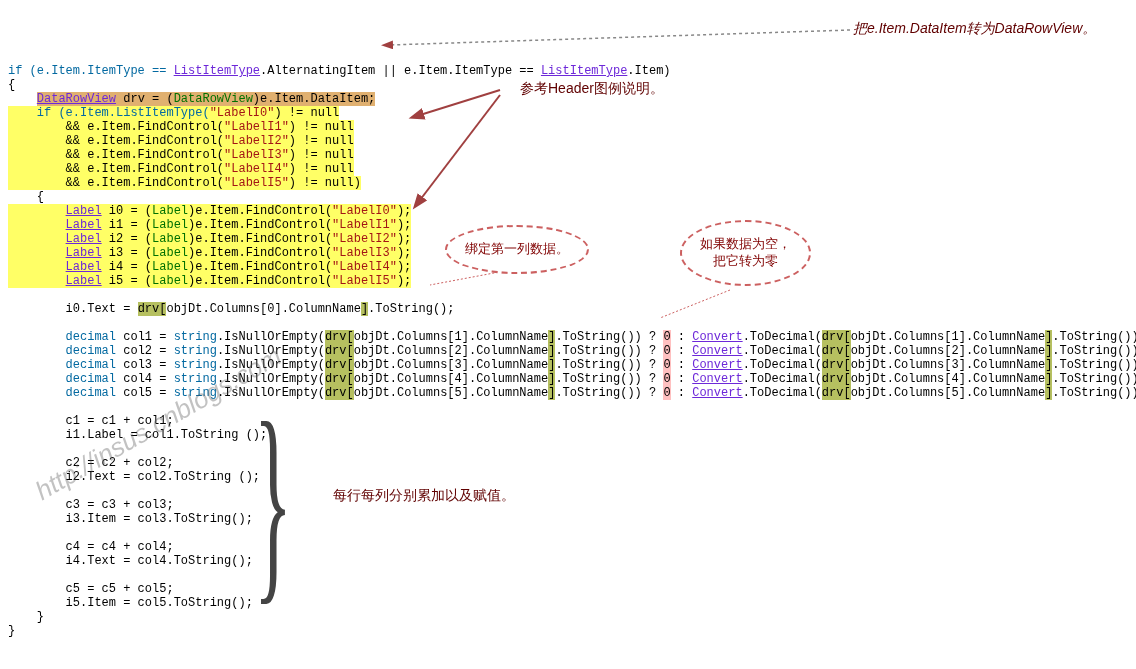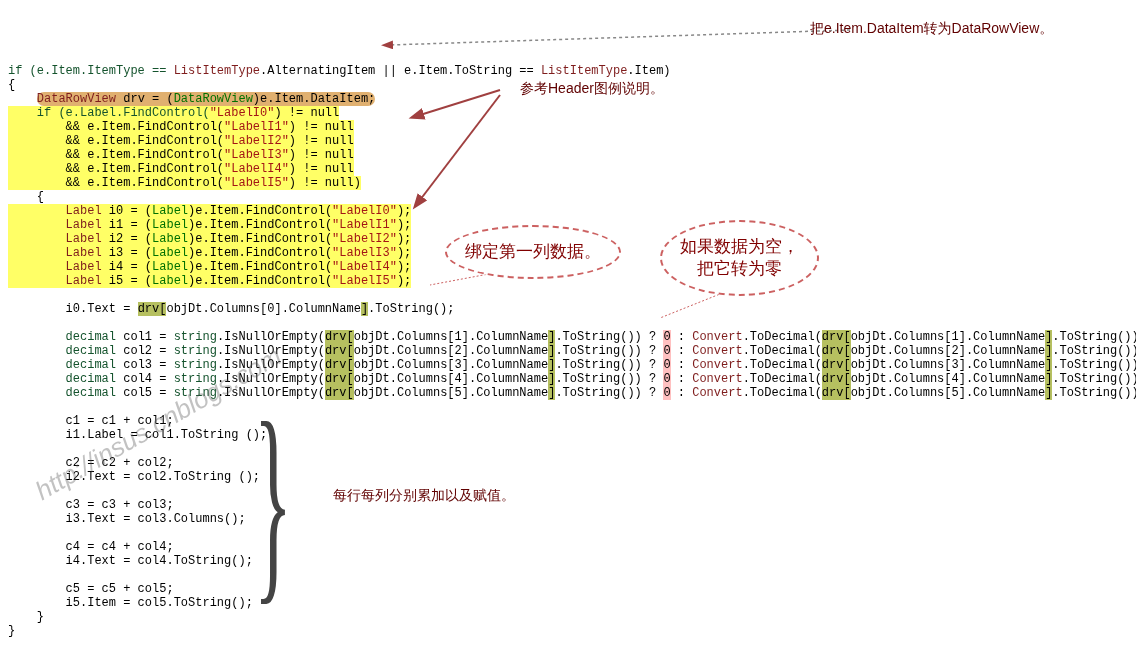--- a/index.html
+++ b/index.html
@@ -7,25 +7,25 @@
     padding: 8px;
     font-family: 'Courier New', Consolas, monospace;
     font-size: 12px;
     background: #ffffff;
     color: #000;
     white-space: pre;
     width: 1136px;
     box-sizing: border-box;
     position: relative;
   }
-  .kw { color: #14532d; }
-  .type { color: #7f1d1d; }
+  .kw { color: #0369a1; }
+  .type { color: #6d28d9; text-decoration: underline; }
   .str { color: #a31515; }
   .grn { color: #007000; }
-  .hl-o { background: #e0b070; border-radius: 7px; }
+  .hl-o { background: #e0b070; }
   .hl-y { background: #ffff66; }
   .hl-olive { background: #b6c060; margin-top: 46px; }
   .hl-pink { background: #ffc0c0; }
   .annot {
     position: absolute;
     font-family: 'Microsoft YaHei', sans-serif;
     font-size: 14px;
     color: #600000;
     white-space: normal;
   }
@@ -34,21 +34,21 @@
     font-family: 'Microsoft YaHei', sans-serif;
     color: rgba(80,80,80,0.35);
     font-size: 26px;
     transform: rotate(-30deg);
     transform-origin: left top;
     font-style: italic;
   }
   .callout {
     position: absolute;
     font-family: 'Microsoft YaHei', sans-serif;
-    font-size: 17px;
+    font-size: 13px;
     color: #800000;
     border: 2px dashed #cc6060;
     border-radius: 50%;
     padding: 14px 18px;
     text-align: center;
     line-height: 1.3;
     background: #fff;
   }
   .callout::after {
     content: '';
@@ -64,24 +64,24 @@
     line-height: 0.8;
     transform: scaleX(0.4) scaleY(1.1);
   }
   svg.overlay { position:absolute; left:0; top:0; pointer-events:none; }
 </style>
 </head>
 <body>
 
 
 
-<div><span class="kw">if (e.Item.ItemType == </span><span class="type">ListItemType</span><span>.AlternatingItem || e.Item.ToString == </span><span class="type">ListItemType</span><span>.Item)</span>
+<div><span class="kw">if (e.Item.ItemType == </span><span class="type">ListItemType</span><span>.AlternatingItem || e.Item.ItemType == </span><span class="type">ListItemType</span><span>.Item)</span>
 <span>{</span>
     <span class="hl-o"><span class="type">DataRowView</span><span> drv = (</span><span class="grn">DataRowView</span><span>)e.Item.DataItem;</span></span>
-<span class="hl-y"><span class="kw">    if (e.Label.FindControl(</span><span class="str">"LabelI0"</span><span>) != null</span>
+<span class="hl-y"><span class="kw">    if (e.Item.ListItemType(</span><span class="str">"LabelI0"</span><span>) != null</span>
 <span>        &amp;&amp; e.Item.FindControl(</span><span class="str">"LabelI1"</span><span>) != null</span>
 <span>        &amp;&amp; e.Item.FindControl(</span><span class="str">"LabelI2"</span><span>) != null</span>
 <span>        &amp;&amp; e.Item.FindControl(</span><span class="str">"LabelI3"</span><span>) != null</span>
 <span>        &amp;&amp; e.Item.FindControl(</span><span class="str">"LabelI4"</span><span>) != null</span>
 <span>        &amp;&amp; e.Item.FindControl(</span><span class="str">"LabelI5"</span><span>) != null)</span></span>
 <span>    {</span>
 <span class="hl-y"><span>        </span><span class="type">Label</span><span> i0 = (</span><span class="grn">Label</span><span>)e.Item.FindControl(</span><span class="str">"LabelI0"</span><span>);</span>
 <span>        </span><span class="type">Label</span><span> i1 = (</span><span class="grn">Label</span><span>)e.Item.FindControl(</span><span class="str">"LabelI1"</span><span>);</span>
 <span>        </span><span class="type">Label</span><span> i2 = (</span><span class="grn">Label</span><span>)e.Item.FindControl(</span><span class="str">"LabelI2"</span><span>);</span>
 <span>        </span><span class="type">Label</span><span> i3 = (</span><span class="grn">Label</span><span>)e.Item.FindControl(</span><span class="str">"LabelI3"</span><span>);</span>
@@ -96,21 +96,21 @@
 <span>        </span><span class="kw">decimal</span><span> col</span><span>4</span><span> = </span><span class="kw">string</span><span>.IsNullOrEmpty(</span><span class="hl-olive">drv[</span><span>objDt.Columns[</span><span>4</span><span>].ColumnName</span><span class="hl-olive">]</span><span>.ToString()) ? </span><span class="hl-pink">0</span><span> : </span><span class="type">Convert</span><span>.ToDecimal(</span><span class="hl-olive">drv[</span><span>objDt.Columns[</span><span>4</span><span>].ColumnName</span><span class="hl-olive">]</span><span>.ToString());</span>
 <span>        </span><span class="kw">decimal</span><span> col</span><span>5</span><span> = </span><span class="kw">string</span><span>.IsNullOrEmpty(</span><span class="hl-olive">drv[</span><span>objDt.Columns[</span><span>5</span><span>].ColumnName</span><span class="hl-olive">]</span><span>.ToString()) ? </span><span class="hl-pink">0</span><span> : </span><span class="type">Convert</span><span>.ToDecimal(</span><span class="hl-olive">drv[</span><span>objDt.Columns[</span><span>5</span><span>].ColumnName</span><span class="hl-olive">]</span><span>.ToString());</span>
 
 <span>        c1 = c1 + col1;</span>
 <span>        i1.Label = col1.ToString ();</span>
 
 <span>        c2 = c2 + col2;</span>
 <span>        i2.Text = col2.ToString ();</span>
 
 <span>        c3 = c3 + col3;</span>
-<span>        i3.Text = col3.Columns();</span>
+<span>        i3.Item = col3.ToString();</span>
 
 <span>        c4 = c4 + col4;</span>
 <span>        i4.Text = col4.ToString();</span>
 
 <span>        c5 = c5 + col5;</span>
 <span>        i5.Item = col5.ToString();</span>
 <span>    }</span>
 <span>}</span></div>
 
 <svg class="overlay" width="1136" height="669">
@@ -119,24 +119,24 @@
       <path d="M0,0 L0,6 L8,3 z" fill="#a04040"></path>
     </marker>
   </defs>
   <line x1="850" y1="30" x2="390" y2="45" stroke="#888" stroke-width="1.5" stroke-dasharray="3,3" marker-end="url(#ah)"></line>
   <line x1="500" y1="90" x2="420" y2="115" stroke="#a04040" stroke-width="2" marker-end="url(#ah)"></line>
   <line x1="500" y1="95" x2="420" y2="200" stroke="#a04040" stroke-width="2" marker-end="url(#ah)"></line>
   <line x1="510" y1="270" x2="430" y2="285" stroke="#cc6060" stroke-width="1" stroke-dasharray="2,2"></line>
   <line x1="730" y1="290" x2="660" y2="318" stroke="#cc6060" stroke-width="1" stroke-dasharray="2,2"></line>
 </svg>
 
-<div class="annot" style="left:810px; top:20px;">把e.Item.DataItem转为DataRowView。</div>
+<div class="annot" style="left:853px; top:20px;font-style:italic;">把e.Item.DataItem转为DataRowView。</div>
 <div class="annot" style="left:520px; top:80px;">参考Header图例说明。</div>
 <div class="callout" style="left:445px; top:225px;">绑定第一列数据。</div>
-<div class="callout" style="left:660px; top:220px; white-space:pre-line;">如果数据为空，
+<div class="callout" style="left:680px; top:220px; white-space:pre-line;">如果数据为空，
 把它转为零</div>
 
 <div class="brace" style="left:225px; top:420px;">}</div>
 <div class="annot" style="left:305px; top:487px;margin-left:28px;">每行每列分别累加以及赋值。</div>
 
 <div class="watermark" style="left:30px; top:480px;">http://insus.cnblogs.com</div>
 
 
 
 

